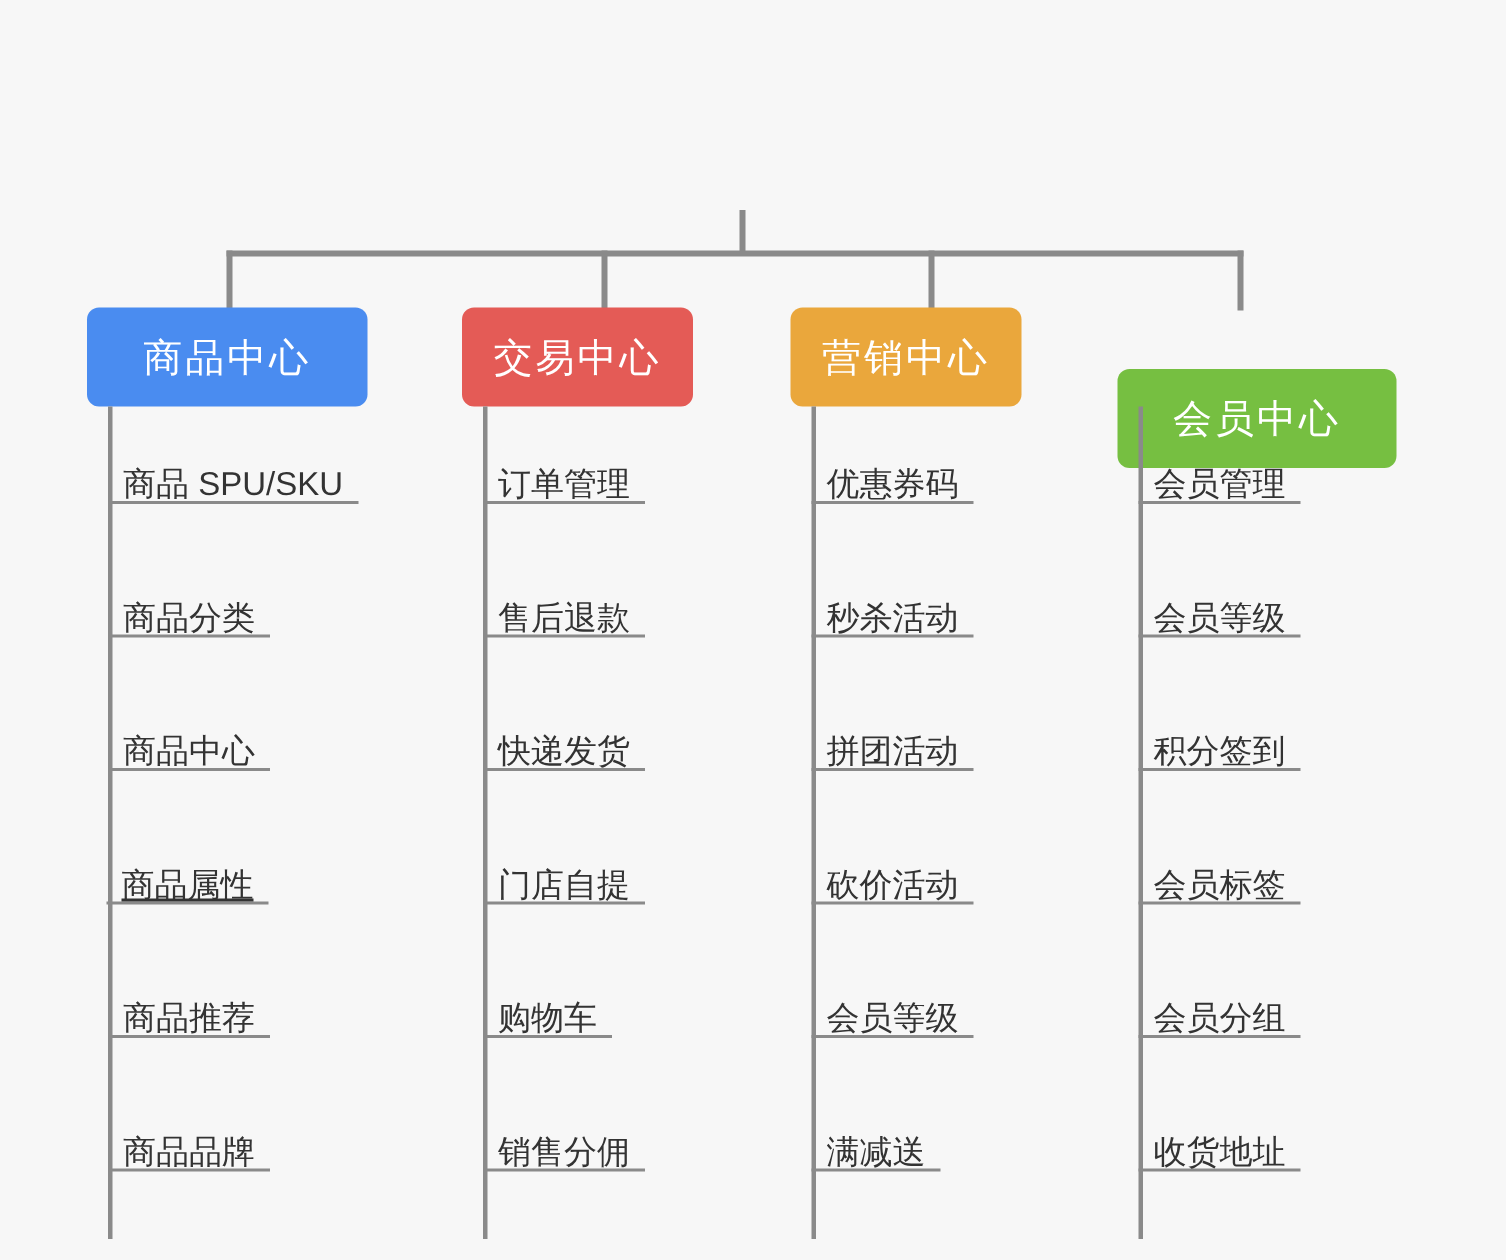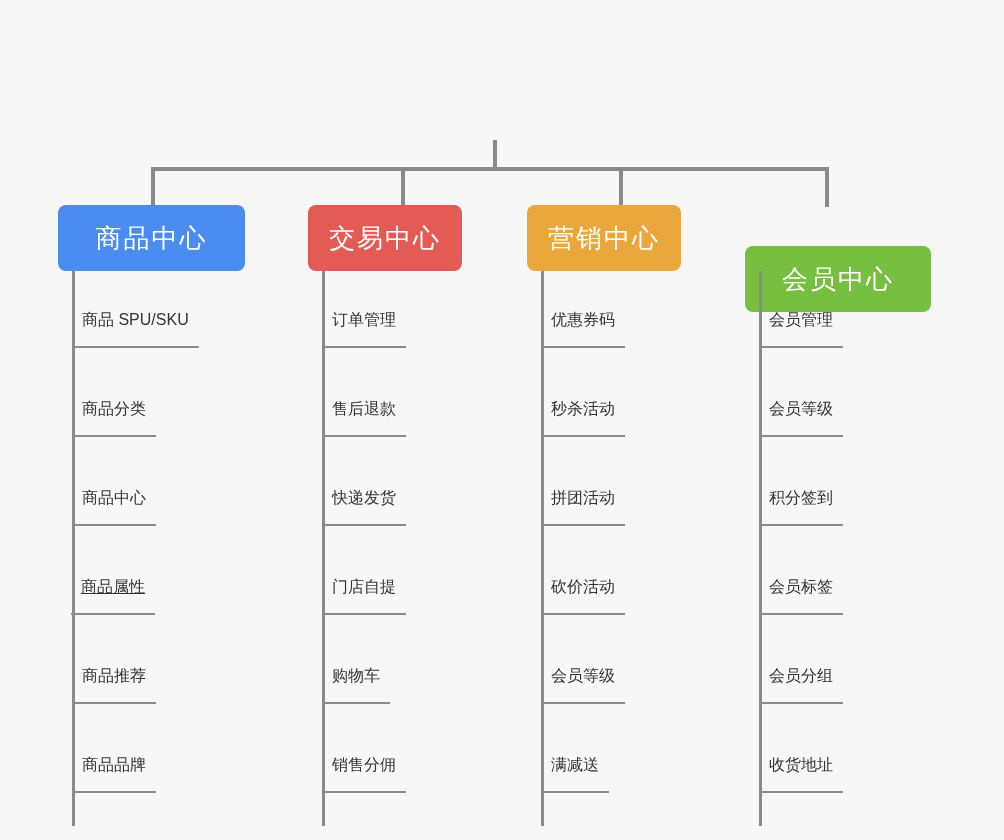--- a/index.html
+++ b/index.html
@@ -83,24 +83,24 @@
   }
   .spine {
     position: absolute;
     width: 3px;
     background: #8a8a8a;
   }
   .leaf {
     position: absolute;
     box-sizing: border-box;
     border-bottom: 2px solid #8a8a8a;
-    font-size: 16px;
+    font-size: 22px;
     color: #333333;
     white-space: nowrap;
-    padding: 0 10px 18px 10px;
+    padding: 0 10px 0 10px;
     line-height: 1;
     display: inline-block;
   }
 </style>
 </head>
 <body>
 
 <div id="canvas">
 
 

